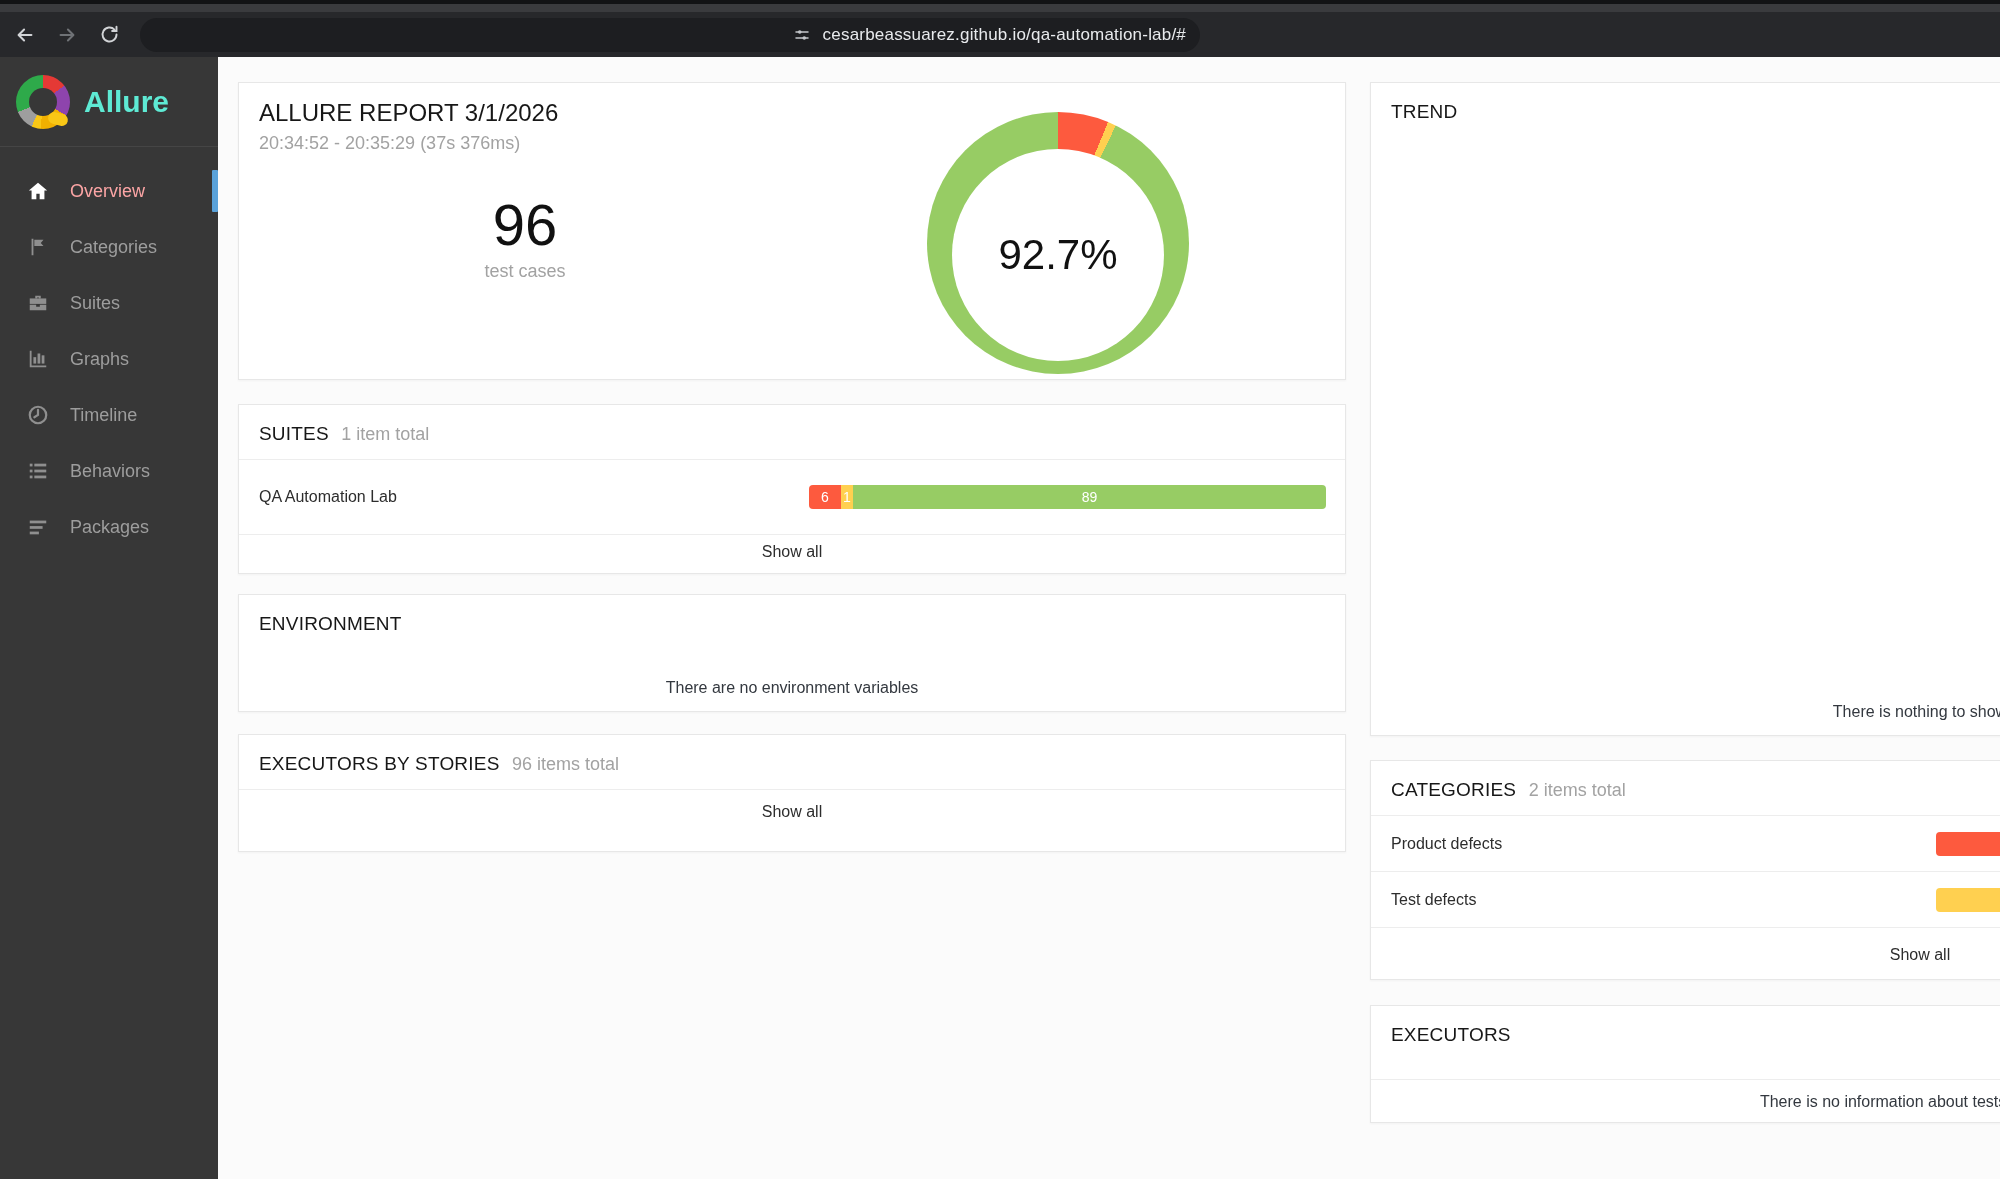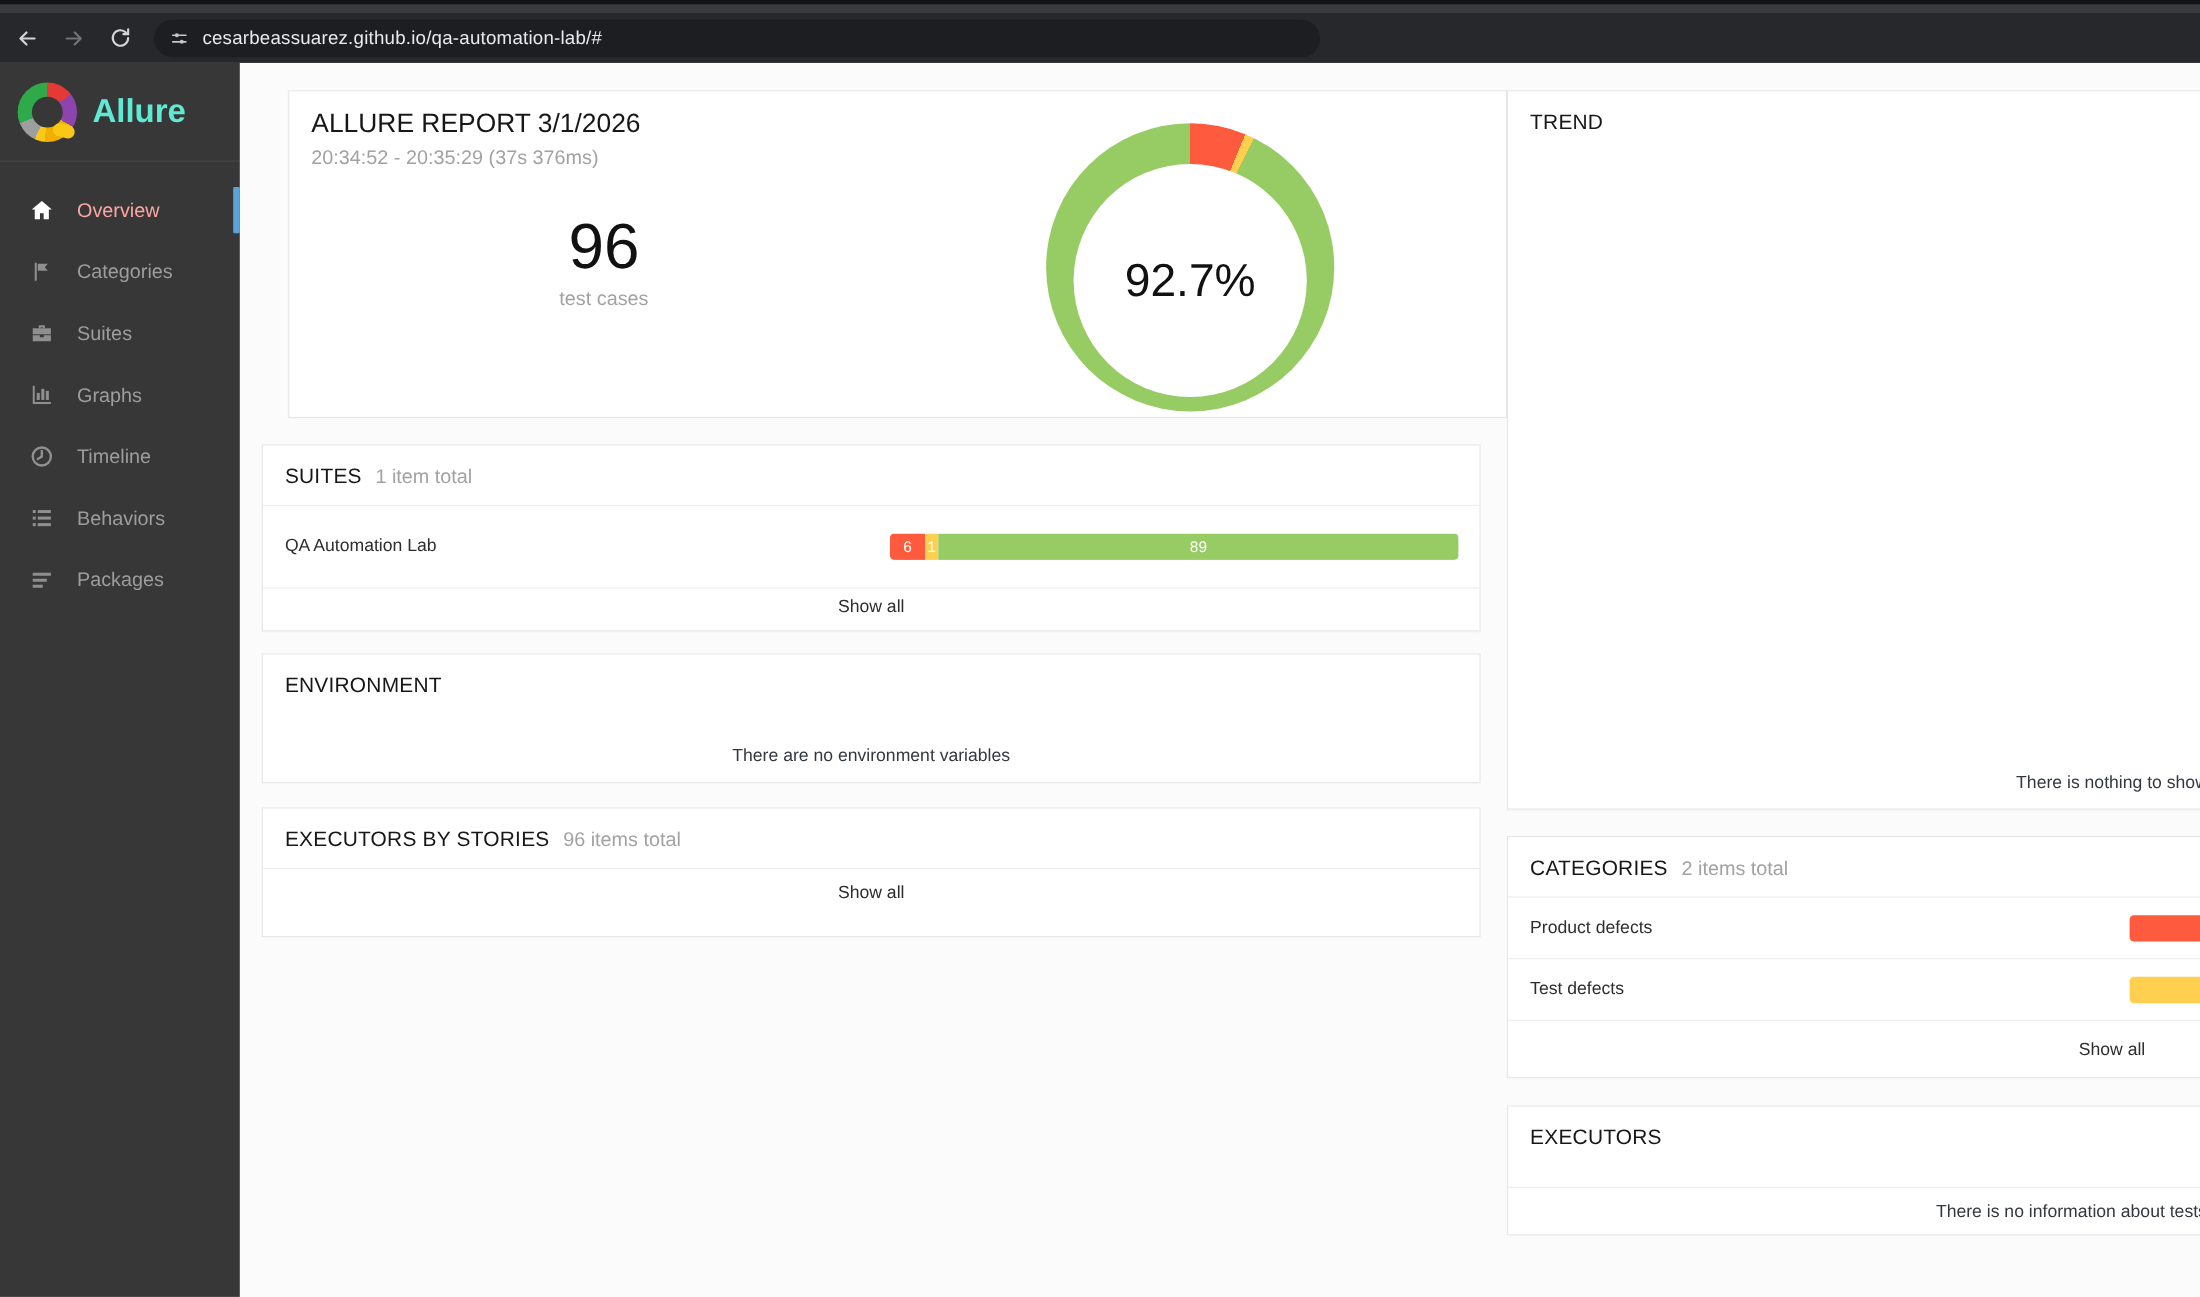--- a/index.html
+++ b/index.html
@@ -9,21 +9,21 @@
   
   .chrome { position:absolute; left:0; top:0; width:2000px; height:57px; background:#27282b; }
   .chrome .strip-top { position:absolute; left:0; top:0; width:100%; height:4px; background:#121315; }
   .chrome .strip-tab { position:absolute; left:0; top:4px; width:100%; height:8px; background:#3a3b3e; }
   .chrome .bar { position:absolute; left:0; top:12px; width:100%; height:45px; background:#27282b;
     display:flex; align-items:center; }
   .nav-btn { width:34px; height:34px; display:flex; align-items:center; justify-content:center;
     border-radius:50%; margin-left:8px; flex:none; }
   .nav-btn svg { display:block; }
   .omnibox { margin-left:14px; width:1060px; height:34px; background:#1d1e21; border-radius:17px;
-    display:flex; align-items:center; padding:0 14px; }
+    display:flex; align-items:center; padding:0 14px;justify-content:flex-end; }
   .omnibox .site-icon { margin-right:12px; display:flex; }
   .url-text { color:#e8eaed; font-size:17px; letter-spacing:.2px; white-space:nowrap; }
 
   
   .sidebar { position:absolute; left:0; top:57px; width:218px; height:1122px; background:#373737; }
   .brand { height:90px; display:flex; align-items:center; padding-left:16px;
     border-bottom:1px solid rgba(255,255,255,.07); cursor:pointer; }
   .logo { position:relative; width:54px; height:54px; flex:none; }
   .logo .ring { position:absolute; inset:0; border-radius:50%;
     background:conic-gradient(#e53935 0deg 52deg, #8e44ad 52deg 120deg, #f1b000 120deg 185deg,
@@ -49,21 +49,21 @@
   .card { position:absolute; background:#ffffff; border:1px solid #e7e7e7;
     box-shadow:0 1px 2px rgba(0,0,0,.04); }
   .card-title-row { padding:18px 20px 14px 20px; }
   .card-title { display:inline; font-size:19px; color:#171717; letter-spacing:.2px; }
   .card-sub { display:inline; font-size:18px; color:#a2a2a2; margin-left:8px; }
   .hline { border-top:1px solid #ededed; }
   .show-all { text-align:center; font-size:16px; color:#2d2d2d; cursor:pointer;
     display:flex; align-items:center; justify-content:center; }
 
   
-  #card-overview { left:238px; top:82px; width:1108px; height:298px;margin-left:24px; }
+  #card-overview { left:238px; top:82px; width:1108px; height:298px; }
   #card-overview .ov-title { position:absolute; left:20px; top:16px; font-size:24px; color:#171717; }
   #card-overview .ov-sub { position:absolute; left:20px; top:50px; font-size:18px; color:#a2a2a2; }
   .stat-block { position:absolute; left:136px; top:110px; width:300px; text-align:center; }
   .stat-num { font-size:58px; color:#111; line-height:1.1; }
   .stat-lbl { font-size:18px; color:#a2a2a2; margin-top:4px; }
   .donut { position:absolute; left:688px; top:29px; width:262px; height:262px; border-radius:50%; }
   .donut .hole { position:absolute; left:25px; top:37px; width:212px; height:212px; border-radius:50%;
     background:#fff; display:flex; align-items:center; justify-content:center; }
   .donut-pct { font-size:42px; color:#111; }
 

